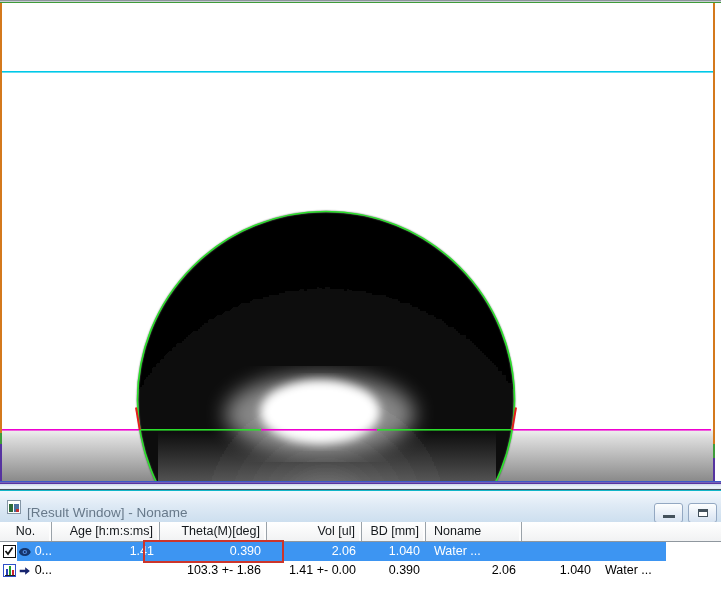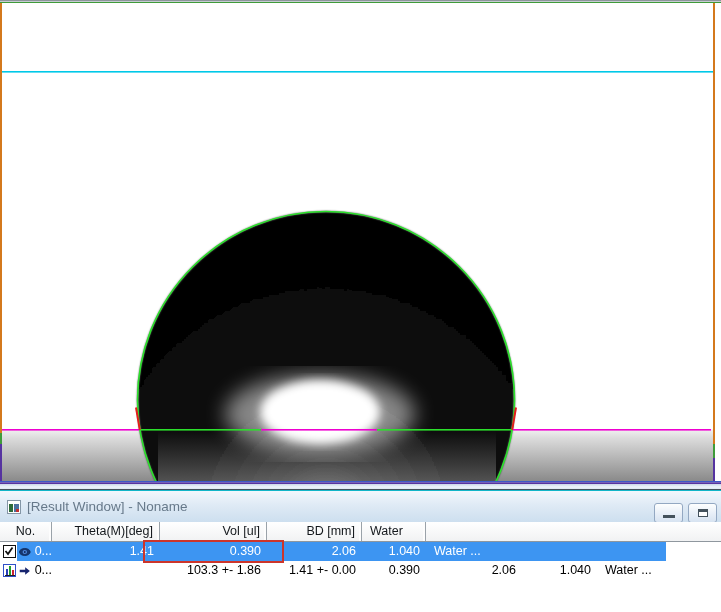--- a/index.html
+++ b/index.html
@@ -13,21 +13,21 @@
   #splitter{position:absolute;left:0;top:484px;width:721px;height:5px;
     background:linear-gradient(#c9d7e7,#eef4fa 60%,#dbe6f2);}
 
   
   #resultwin{position:absolute;left:0;top:489px;width:721px;height:123px;background:#fff;}
   #resultwin .topline1{position:absolute;left:0;top:0;width:100%;height:1px;background:#44525c;}
   #resultwin .topline2{position:absolute;left:0;top:1px;width:100%;height:1px;background:#12b5c8;}
 
   #titlebar{position:absolute;left:0;top:2px;width:100%;height:31px;
     background:linear-gradient(#f2f7fc,#dfeaf5 45%,#cddfef);}
-  #titlebar .title{position:absolute;left:27px;top:0;height:31px;line-height:31px;
+  #titlebar .title{position:absolute;left:27px;top:6px;height:31px;line-height:31px;
     font-size:13.5px;color:#67798a;white-space:nowrap;}
   #win-icon{position:absolute;left:7px;top:9px;width:14px;height:14px;border:1px solid #8496a6;background:#fff;box-sizing:border-box;}
   #win-icon .g{position:absolute;left:1px;top:3px;width:4px;height:8px;background:#2e6b3a;}
   #win-icon .b{position:absolute;left:6px;top:3px;width:5px;height:8px;background:#4a6f9e;}
   #win-icon .r{position:absolute;right:1px;bottom:1px;width:3px;height:3px;background:#c03030;}
 
   .win-btns{position:absolute;top:12px;right:4px;display:flex;gap:5px;}
   .win-btn{width:29px;height:20px;border:1px solid #93a8c2;border-radius:3px;box-sizing:border-box;
     background:linear-gradient(#fdfefe,#e9f0f8 50%,#d7e3f1);position:relative;}
   .win-btn .min{position:absolute;left:8px;bottom:4px;width:12px;height:3px;background:#44525c;}
@@ -166,24 +166,25 @@
         <div class="win-btn">
             <span class="res"></span>
           </div>
       </div>
     </div>
 
     <div id="tablewrap">
 
       <div class="thead">
         <div class="cell c0">No.</div>
+        <div class="cell c1">Age [h:m:s:ms]</div>
         <div class="cell c2">Theta(M)[deg]</div>
         <div class="cell c4">Vol [ul]</div>
         <div class="cell c6">BD [mm]</div>
-        <div class="cell c7">Water</div>
+        <div class="cell c7">Noname</div>
         <div class="cell c8"></div>
       </div>
 
       <div class="trow selected">
         <div class="row-highlight"></div>
         <div class="cell c0">
           <span class="checkbox">
             <svg width="10" height="10" viewBox="0 0 10 10" style="position:absolute;left:0;top:0;">
                 <polyline points="1.5,5 4,8 8.5,1.5" fill="none" stroke="#101010" stroke-width="1.8"></polyline>
               </svg>

